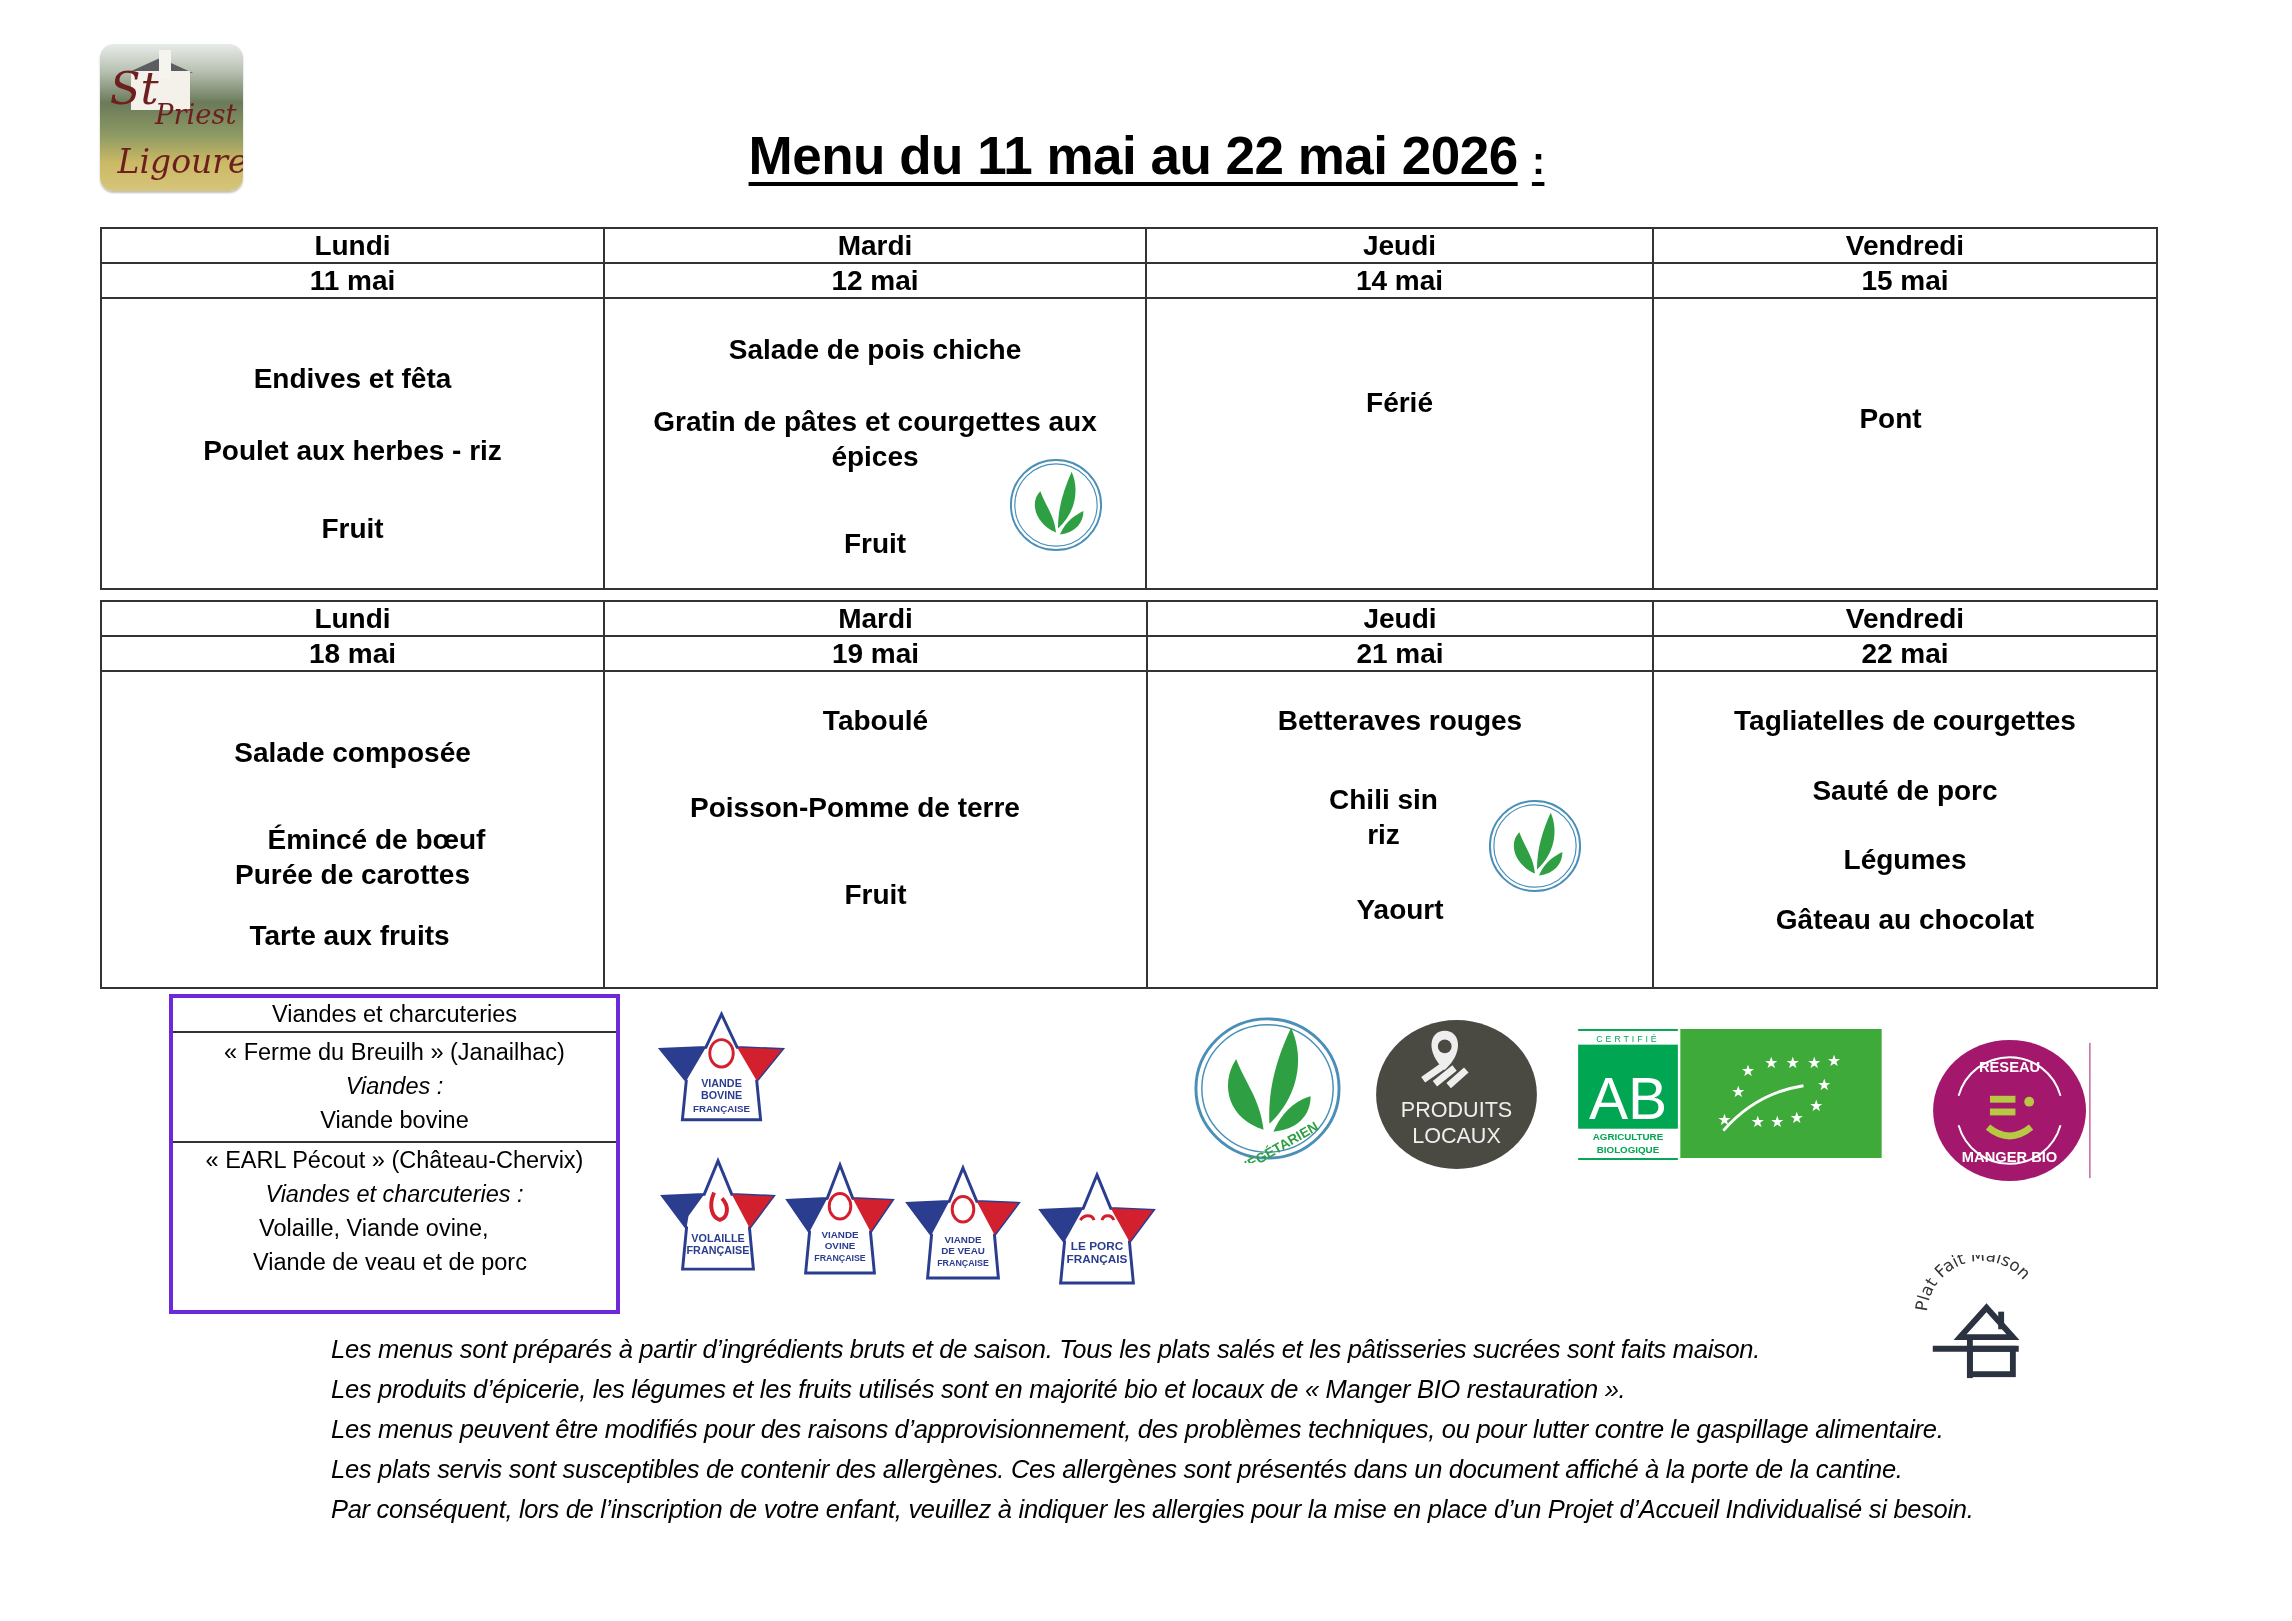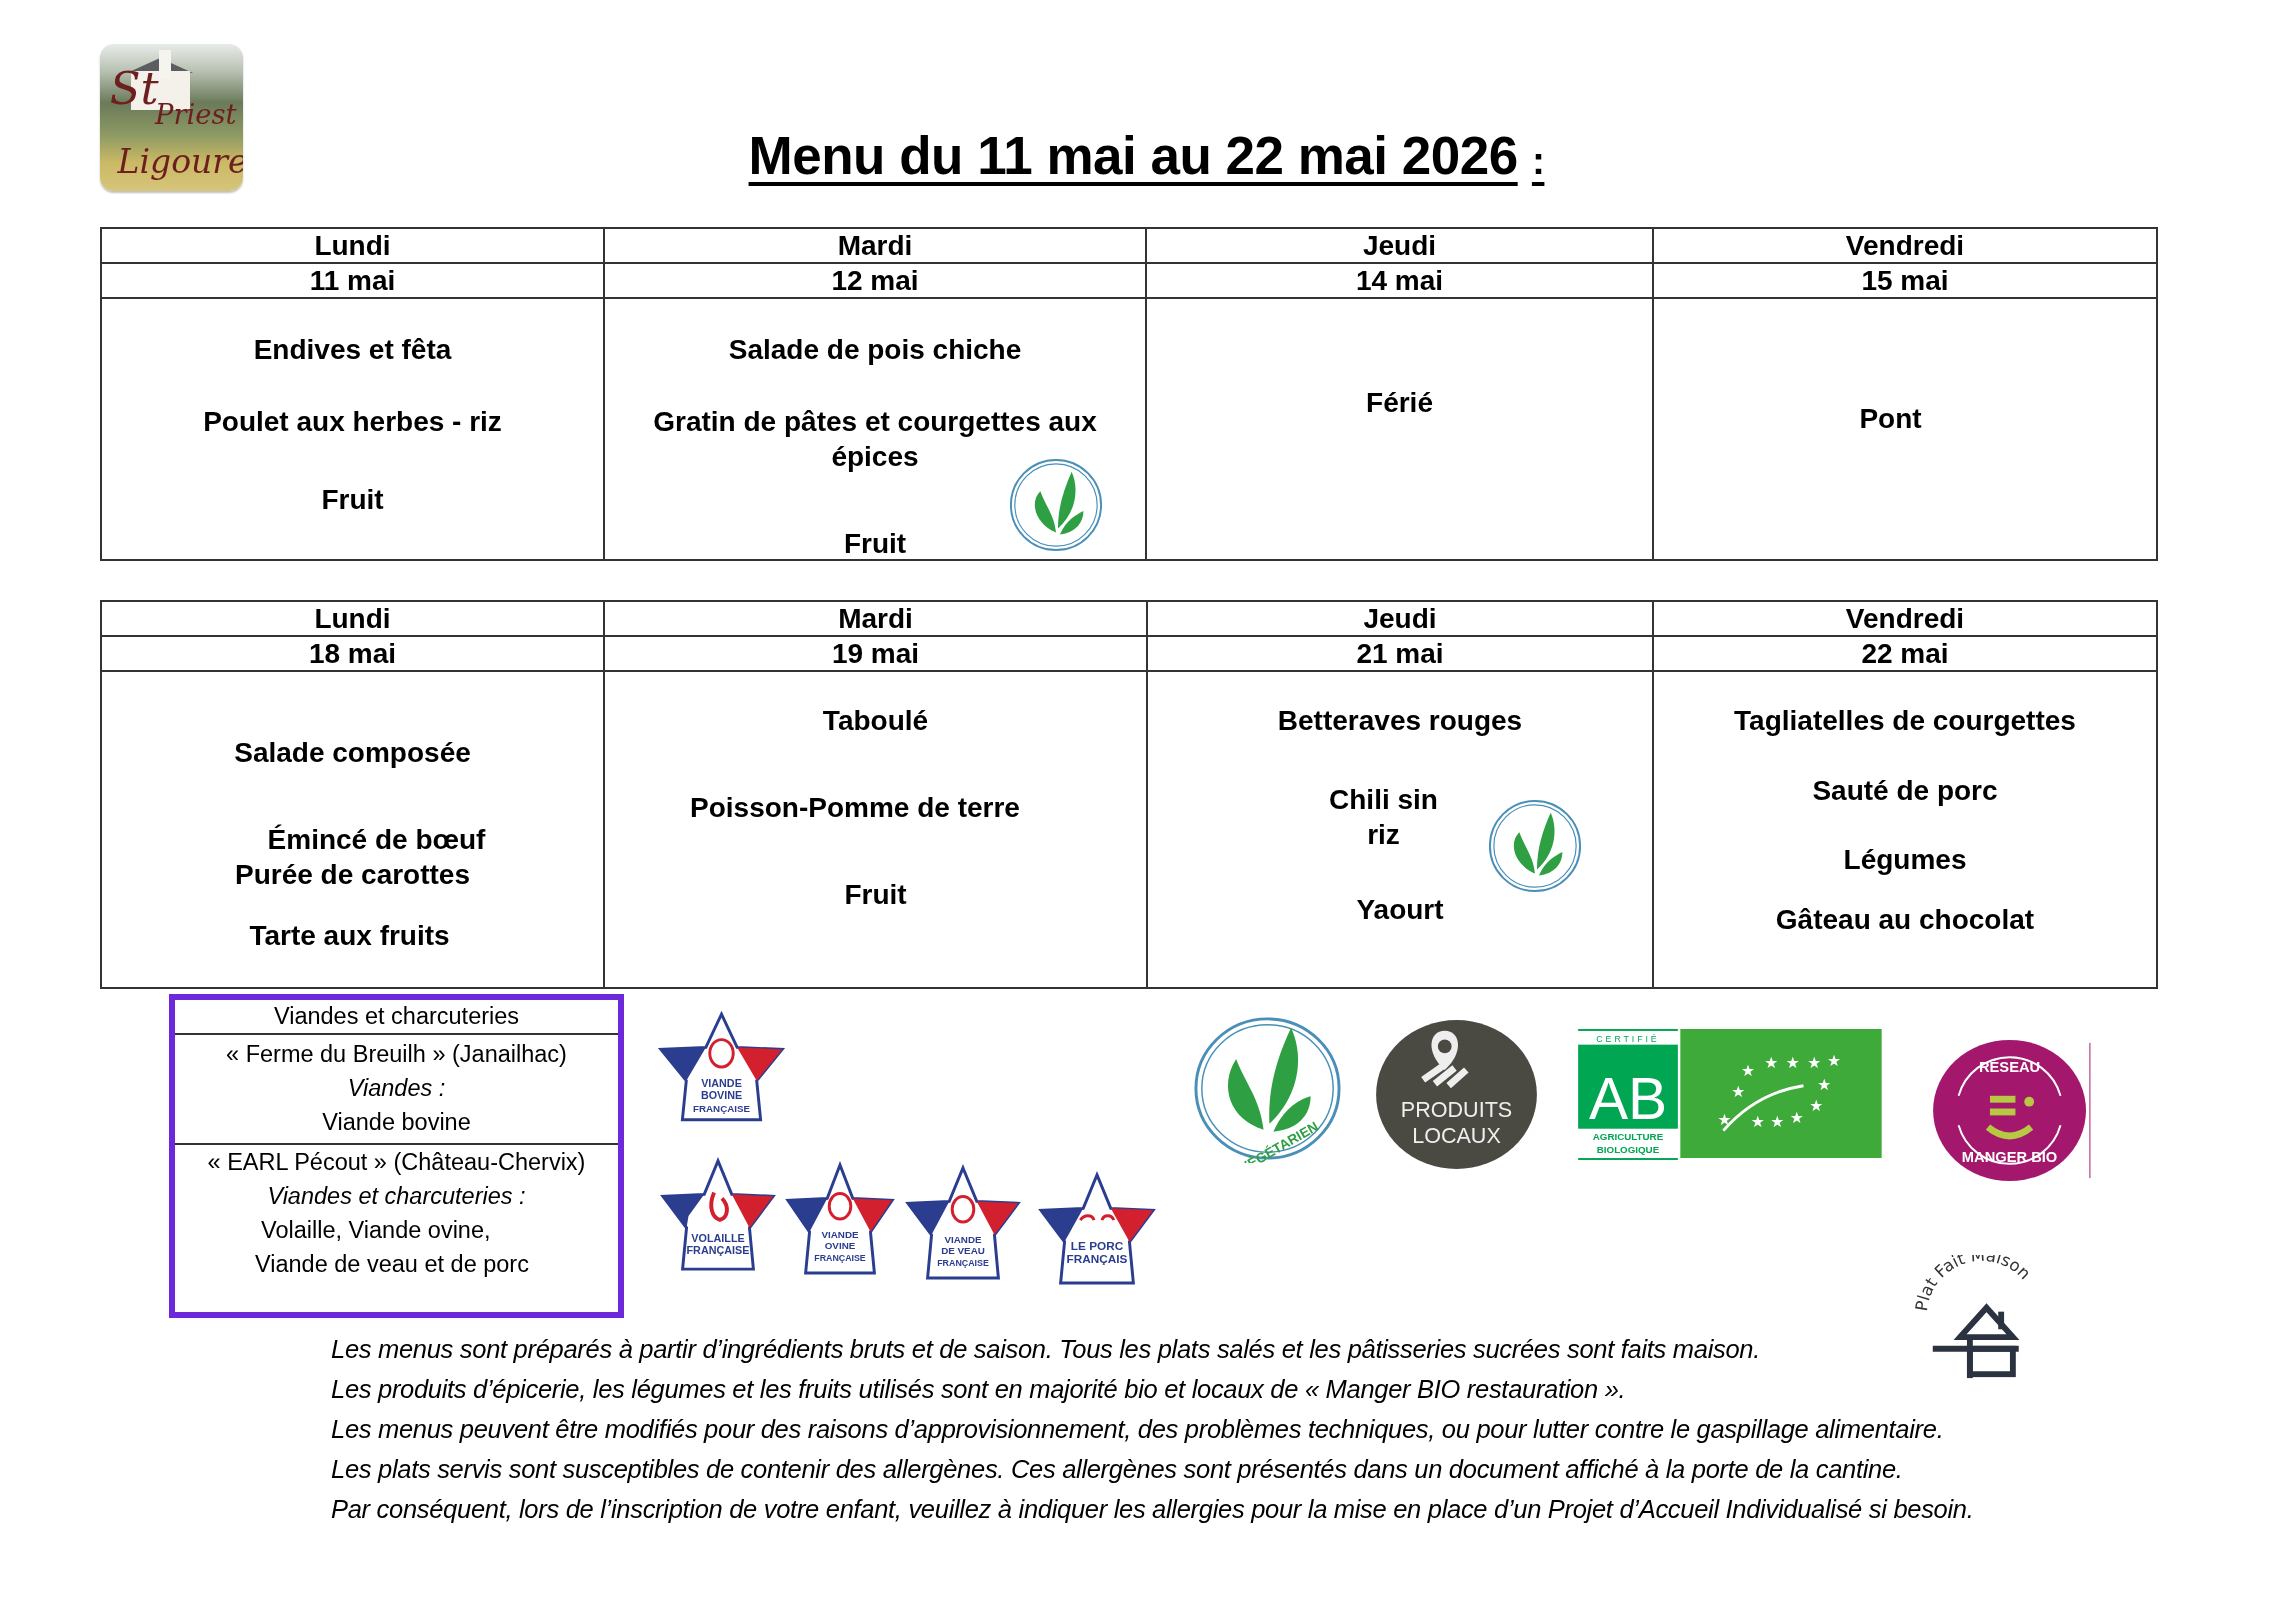--- a/index.html
+++ b/index.html
@@ -26,21 +26,21 @@
   table.menu { position:absolute; left:100px; width:2055px; border-collapse:collapse; table-layout:fixed; }
   table.menu td { border:2px solid #333; text-align:center; font-weight:bold; font-size:28px; padding:0; vertical-align:middle; }
   table.menu tr.h td { height:33px; line-height:33px; }
   table.menu tr.body td { position:relative; vertical-align:top; }
   .cellwrap { position:relative; width:100%; height:100%; }
   .line { position:absolute; left:0; right:0; text-align:center; line-height:35px; }
 
   .veg-small { position:absolute; width:98px; height:98px; }
 
   
-  .legend { left:169px; top:994px; width:443px; border:6px solid #6d28d9; font-family:"Liberation Sans", sans-serif; font-size:23.5px; }
+  .legend { left:169px; top:994px; width:443px; border:4px solid #6d28d9; font-family:"Liberation Sans", sans-serif; font-size:23.5px; }
   .legend .row { border-top:2px solid #333; text-align:center; }
   .legend .row:first-child { border-top:none; }
   .legend .hdr { height:33px; line-height:33px; }
   .legend .r1 { padding:2px 0 3.9px 0; }
   .legend .r2 { height:167px; }
   .legend .l { line-height:34px; }
   .legend .it { font-style:italic; }
 
   .star { position:absolute; }
   .star svg { display:block; }
@@ -80,21 +80,21 @@
     <td>Vendredi</td>
   </tr>
   <tr class="h">
     <td>11 mai</td>
     <td>12 mai</td>
     <td>14 mai</td>
     <td>15 mai</td>
   </tr>
   <tr class="body" style="height:262px;">
     <td>
-          <div class="cellwrap" style="height:260px;">
+          <div class="cellwrap" style="height:260px;margin-top:29px;">
       <div class="line" style="top:33px;">Endives et fêta</div>
       <div class="line" style="top:105px;">Poulet aux herbes - riz</div>
       <div class="line" style="top:183px;">Fruit</div>
     </div>
         </td>
     <td>
           <div class="cellwrap" style="height:260px;">
       <div class="line" style="top:33px;">Salade de pois chiche</div>
       <div class="line" style="top:105px;">Gratin de pâtes et courgettes aux</div>
       <div class="line" style="top:140px;">épices</div>

